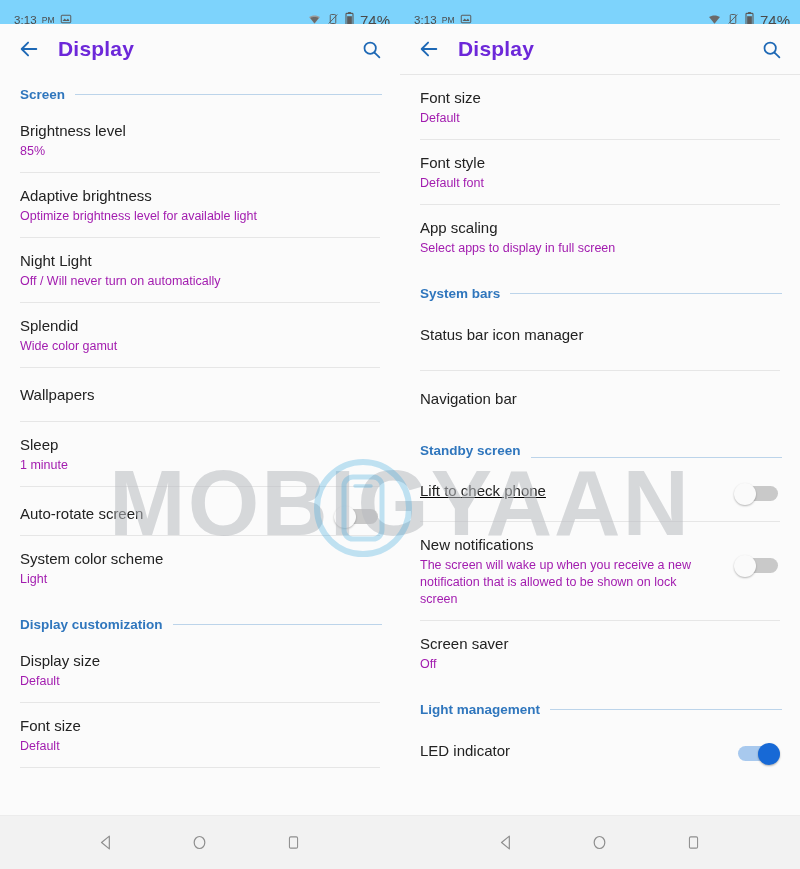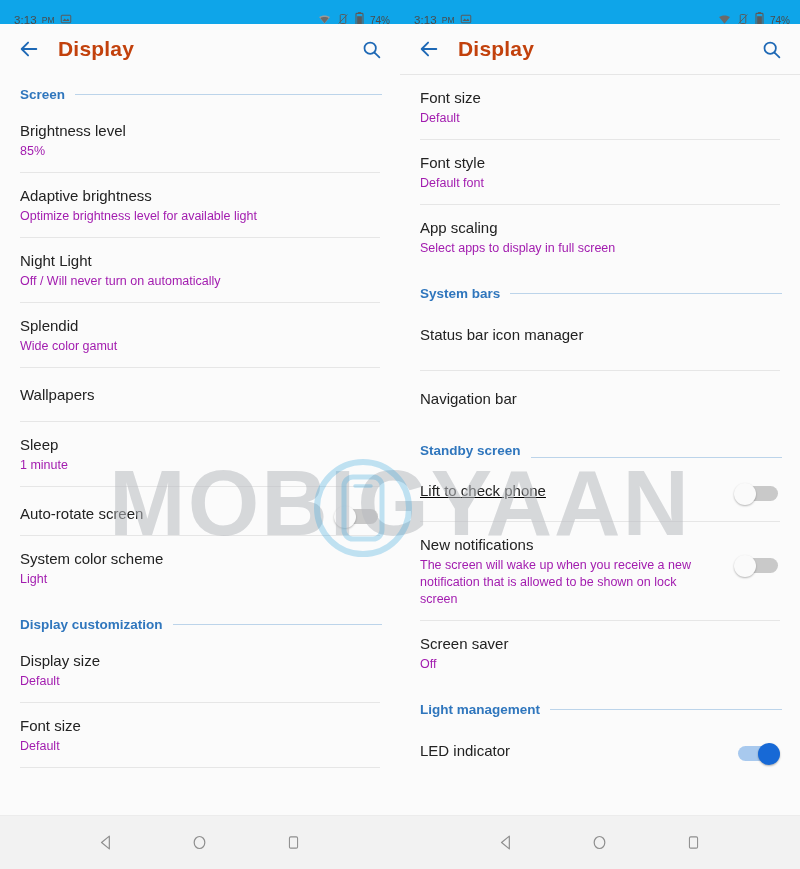--- a/index.html
+++ b/index.html
@@ -10,39 +10,39 @@
     overflow: hidden;
   }
   .screens { display: flex; width: 800px; height: 869px; position: relative; }
   .panel { width: 400px; height: 869px; position: relative; background: #fbfbfb; display: flex; flex-direction: column; }
 
   
   .statusbar {
     height: 24px; flex: 0 0 24px;
     display: flex; align-items: center;
     padding: 16px 10px 0 14px;
-    background: #0ea5e9;
+    background: #7dd3fc;
     font-size: 11px; color: #5b5b5b;
   }
   .sb-left { display: flex; align-items: center; gap: 5px; }
   .sb-time { font-size: 11.5px; color: #4a4a4a; letter-spacing: .1px; }
   .sb-ampm { font-size: 8.5px; color: #4a4a4a; }
   .sb-right { margin-left: auto; display: flex; align-items: center; gap: 6px; }
-  .sb-batt-txt { font-size: 10px; color: #4a4a4a; }
+  .sb-batt-txt { font-size: 15px; color: #4a4a4a; }
 
   
   .appbar {
     height: 50px; flex: 0 0 50px;
     display: flex; align-items: center;
     padding: 0 16px 0 16px;
     background: #fbfbfb;
   }
   .appbar .back { width: 26px; height: 26px; display:flex; align-items:center; justify-content:center; }
   .appbar .title {
-    font-size: 21px; color: #c2410c; font-weight: 600;
+    font-size: 21px; color: #6d28d9; font-weight: 600;
     margin-left: 16px; letter-spacing: .2px;
   }
   .appbar .search { margin-left: auto; width: 26px; height: 26px; display:flex; align-items:center; justify-content:center; }
 
   
   .list { flex: 1 1 auto; overflow: hidden; position: relative; }
   .section-head {
     display: flex; align-items: center; gap: 10px;
     padding: 13px 18px 6px 20px;
   }

